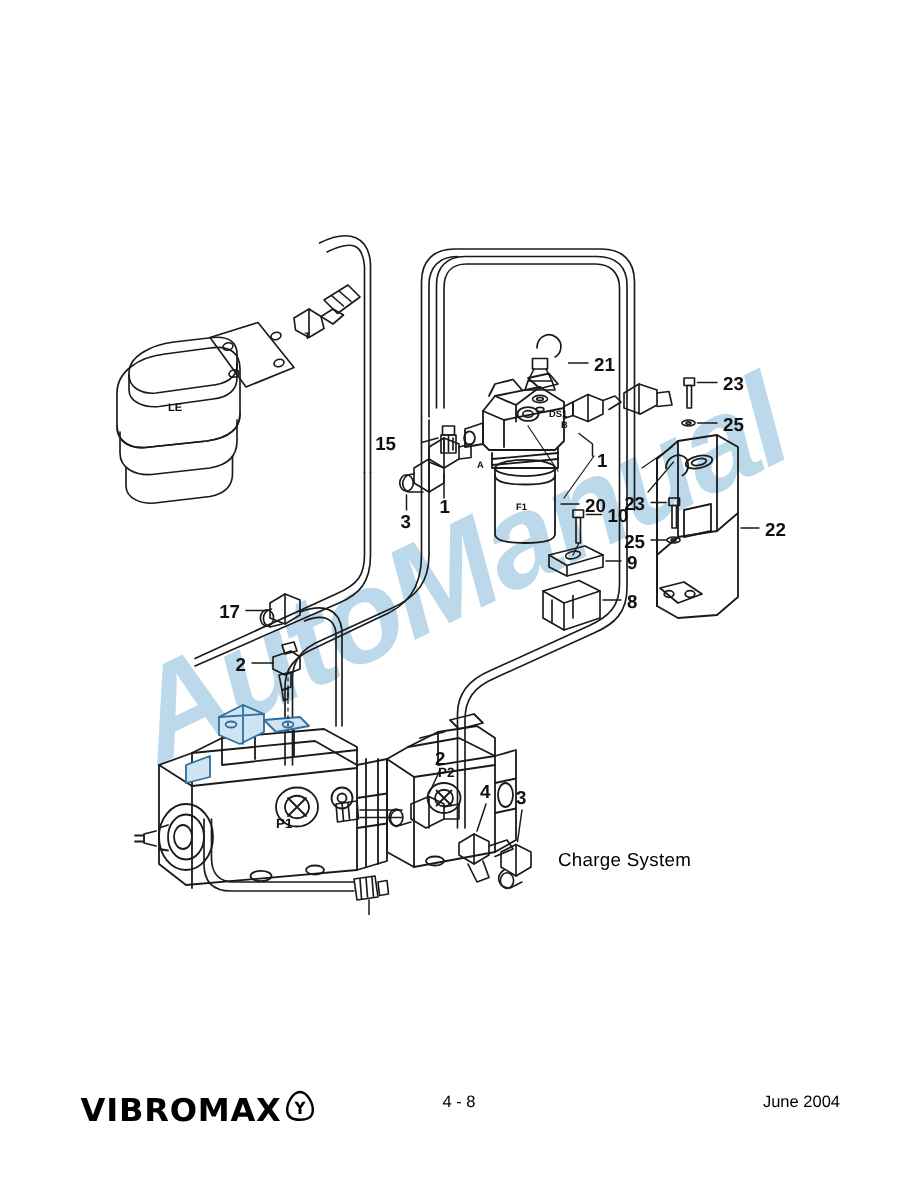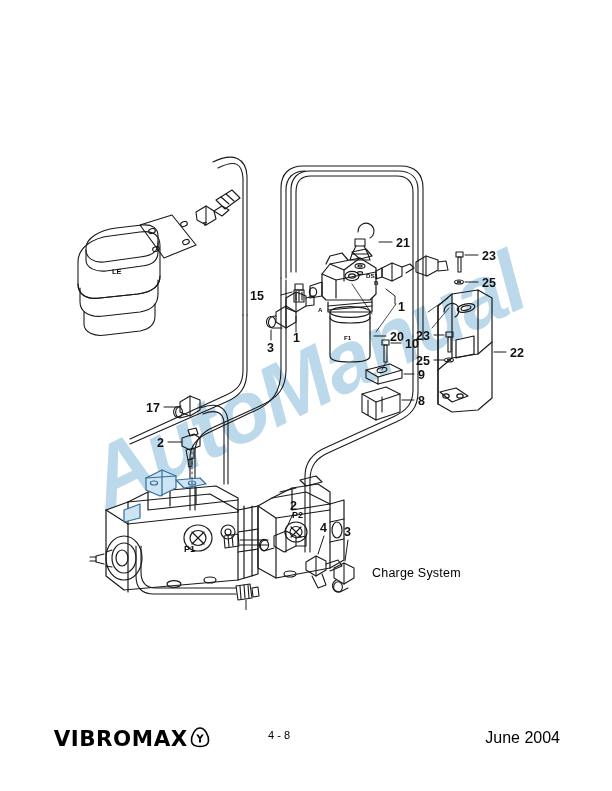--- a/index.html
+++ b/index.html
@@ -33,22 +33,22 @@
 
   
   .footer{position:absolute;left:0;top:726px;width:612px;height:40px;z-index:20;}
   .logo{position:absolute;left:55px;top:0px;display:flex;align-items:center;}
   .logo-text{
     font-size:21px;font-weight:bold;letter-spacing:.5px;
     font-family:"DejaVu Sans", sans-serif;
     transform:scaleX(1.02);
   }
   .logo-badge{margin-left:3px;}
-  .page-num{position:absolute;left:11px;top:3px;width:536px;text-align:center;font-size:11px;}
-  .date{position:absolute;right:52px;top:3px;font-size:16px;}
+  .page-num{position:absolute;left:0;top:3px;width:612px;text-align:center;font-size:11px;}
+  .date{position:absolute;right:52px;top:3px;font-size:11px;}
 
   .lbl{font-family:"Liberation Sans", sans-serif;font-weight:bold;}
 </style>
 </head>
 <body>
 
 <div class="page">
 
   <div class="watermark">
     <span>AutoManual</span>

